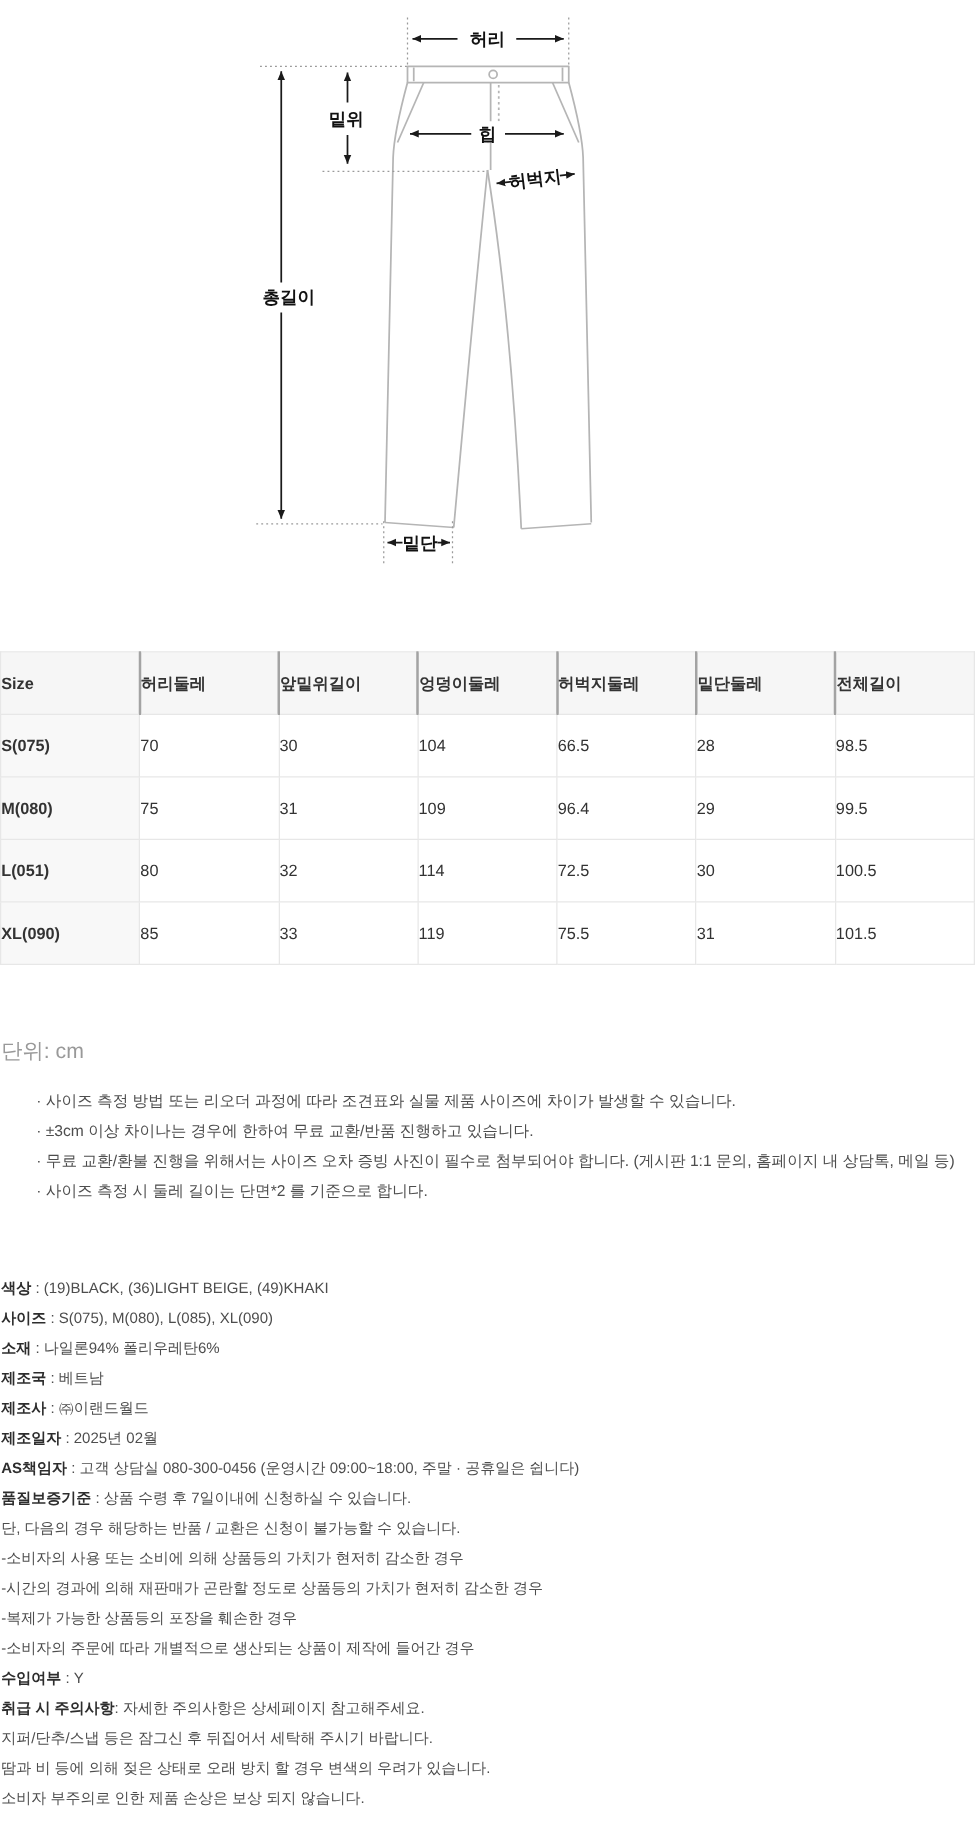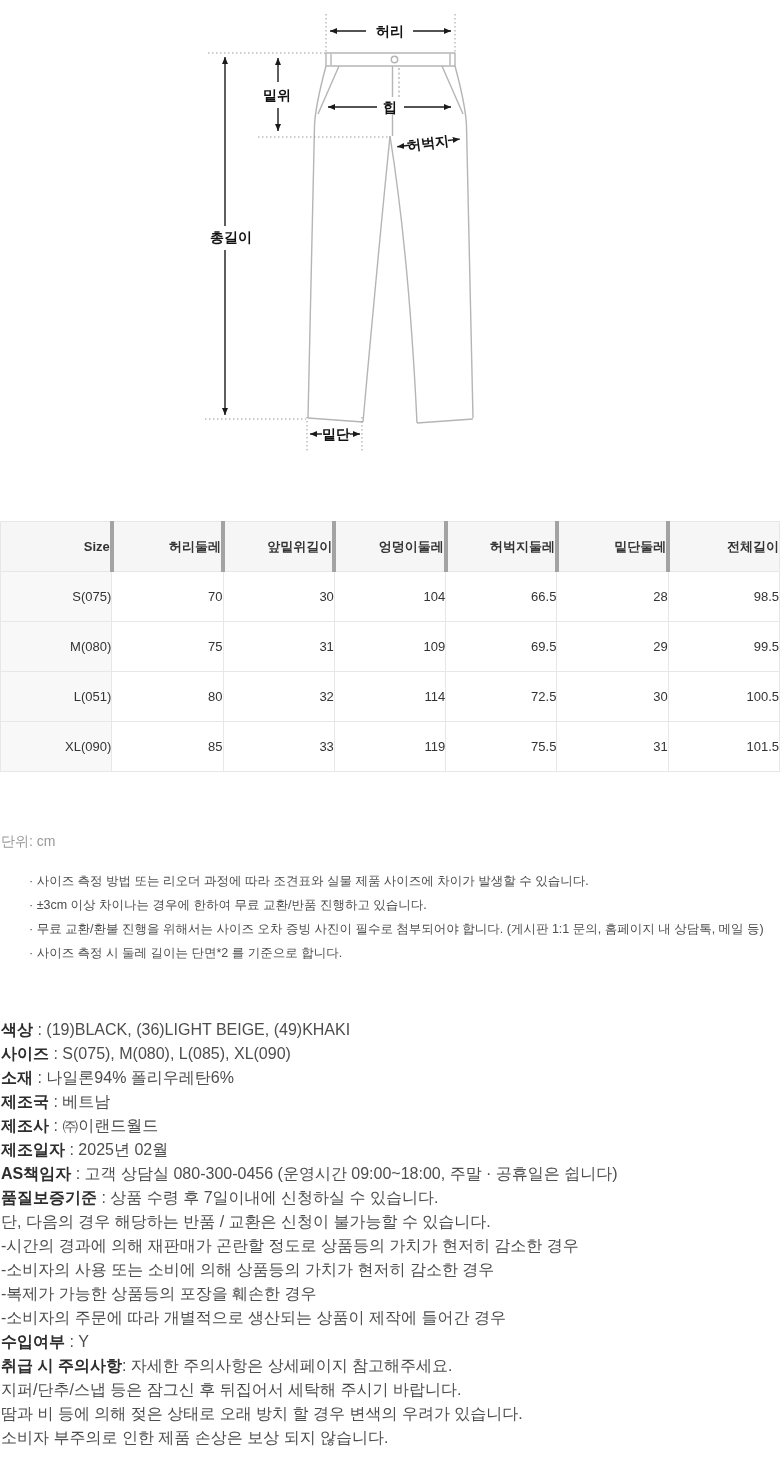--- a/index.html
+++ b/index.html
@@ -9,43 +9,43 @@
     font-family:"Liberation Sans","DejaVu Sans",sans-serif;
     color:#4d4d4d;
   }
   .diagram { display:block; }
 
   table.size-table {
     width:780px; table-layout:fixed; border-collapse:collapse;
     margin-top:51px;
   }
   table.size-table th, table.size-table td {
-    height:50px; text-align:right; vertical-align:middle;
+    height:50px; text-align:left; vertical-align:middle;
     font-size:13px; color:#333;
     border:1px solid #e7e7e7;
   }
   table.size-table th {
     background:#f6f6f6; font-weight:700;
   }
-  table.size-table th + th { border-left:4px solid #a3a3a3; }
-  table.size-table td.size-col { background:#f8f8f8; font-weight:400; }
+  table.size-table th + th { border-left:2px solid #a3a3a3; }
+  table.size-table td.size-col { background:#f8f8f8; font-weight:700; }
 
   .unit-note {
     margin:62px 0 0 1px;
-    font-size:14px; line-height:14px; color:#999;
+    font-size:17px; line-height:14px; color:#999;
   }
   .size-notes { margin:21px 0 0 1px; }
   .size-notes p {
     font-size:12.5px; line-height:24px; color:#4d4d4d;
     white-space:pre-wrap;
     margin-left:28px;
   }
   .product-info { margin:53px 0 0 1px; }
   .info-line {
-    font-size:16px; line-height:24px; color:#4d4d4d;
+    font-size:12px; line-height:24px; color:#4d4d4d;
     white-space:pre-wrap;
   }
   .info-line b { color:#2d2d2d; font-weight:700; }
 </style>
 </head>
 <body>
 
 <svg class="diagram" viewBox="0 0 780 470" width="780" height="470">
   <defs>
     <marker id="ah" markerWidth="9" markerHeight="9" refX="7" refY="4" orient="auto-start-reverse" markerUnits="userSpaceOnUse">
@@ -129,21 +129,21 @@
       <td>104</td>
       <td>66.5</td>
       <td>28</td>
       <td>98.5</td>
     </tr>
     <tr>
       <td class="size-col">M(080)</td>
       <td>75</td>
       <td>31</td>
       <td>109</td>
-      <td>69.5</td>
+      <td>96.4</td>
       <td>29</td>
       <td>99.5</td>
     </tr>
     <tr>
       <td class="size-col">L(051)</td>
       <td>80</td>
       <td>32</td>
       <td>114</td>
       <td>72.5</td>
       <td>30</td>
@@ -173,22 +173,22 @@
 <div class="product-info">
   <div class="info-line"><b>색상</b><span> : (19)BLACK, (36)LIGHT BEIGE, (49)KHAKI</span></div>
   <div class="info-line"><b>사이즈</b><span> : S(075), M(080), L(085), XL(090)</span></div>
   <div class="info-line"><b>소재</b><span> : 나일론94% 폴리우레탄6%</span></div>
   <div class="info-line"><b>제조국</b><span> : 베트남</span></div>
   <div class="info-line"><b>제조사</b><span> : ㈜이랜드월드</span></div>
   <div class="info-line"><b>제조일자</b><span> : 2025년 02월</span></div>
   <div class="info-line"><b>AS책임자</b><span> : 고객 상담실 080-300-0456 (운영시간 09:00~18:00, 주말 · 공휴일은 쉽니다)</span></div>
   <div class="info-line"><b>품질보증기준</b><span> : 상품 수령 후 7일이내에 신청하실 수 있습니다.</span></div>
   <div class="info-line"><b></b><span>단, 다음의 경우 해당하는 반품 / 교환은 신청이 불가능할 수 있습니다.</span></div>
+  <div class="info-line"><b></b><span>-소비자의 사용 또는 소비에 의해 상품등의 가치가 현저히 감소한 경우</span></div>
   <div class="info-line"><b></b><span>-시간의 경과에 의해 재판매가 곤란할 정도로 상품등의 가치가 현저히 감소한 경우</span></div>
-  <div class="info-line"><b></b><span>-소비자의 사용 또는 소비에 의해 상품등의 가치가 현저히 감소한 경우</span></div>
   <div class="info-line"><b></b><span>-복제가 가능한 상품등의 포장을 훼손한 경우</span></div>
   <div class="info-line"><b></b><span>-소비자의 주문에 따라 개별적으로 생산되는 상품이 제작에 들어간 경우</span></div>
   <div class="info-line"><b>수입여부</b><span> : Y</span></div>
   <div class="info-line"><b>취급 시 주의사항</b><span>: 자세한 주의사항은 상세페이지 참고해주세요.</span></div>
   <div class="info-line"><b></b><span>지퍼/단추/스냅 등은 잠그신 후 뒤집어서 세탁해 주시기 바랍니다.</span></div>
   <div class="info-line"><b></b><span>땀과 비 등에 의해 젖은 상태로 오래 방치 할 경우 변색의 우려가 있습니다.</span></div>
   <div class="info-line"><b></b><span>소비자 부주의로 인한 제품 손상은 보상 되지 않습니다.</span></div>
 </div>
 
 </body></html>

